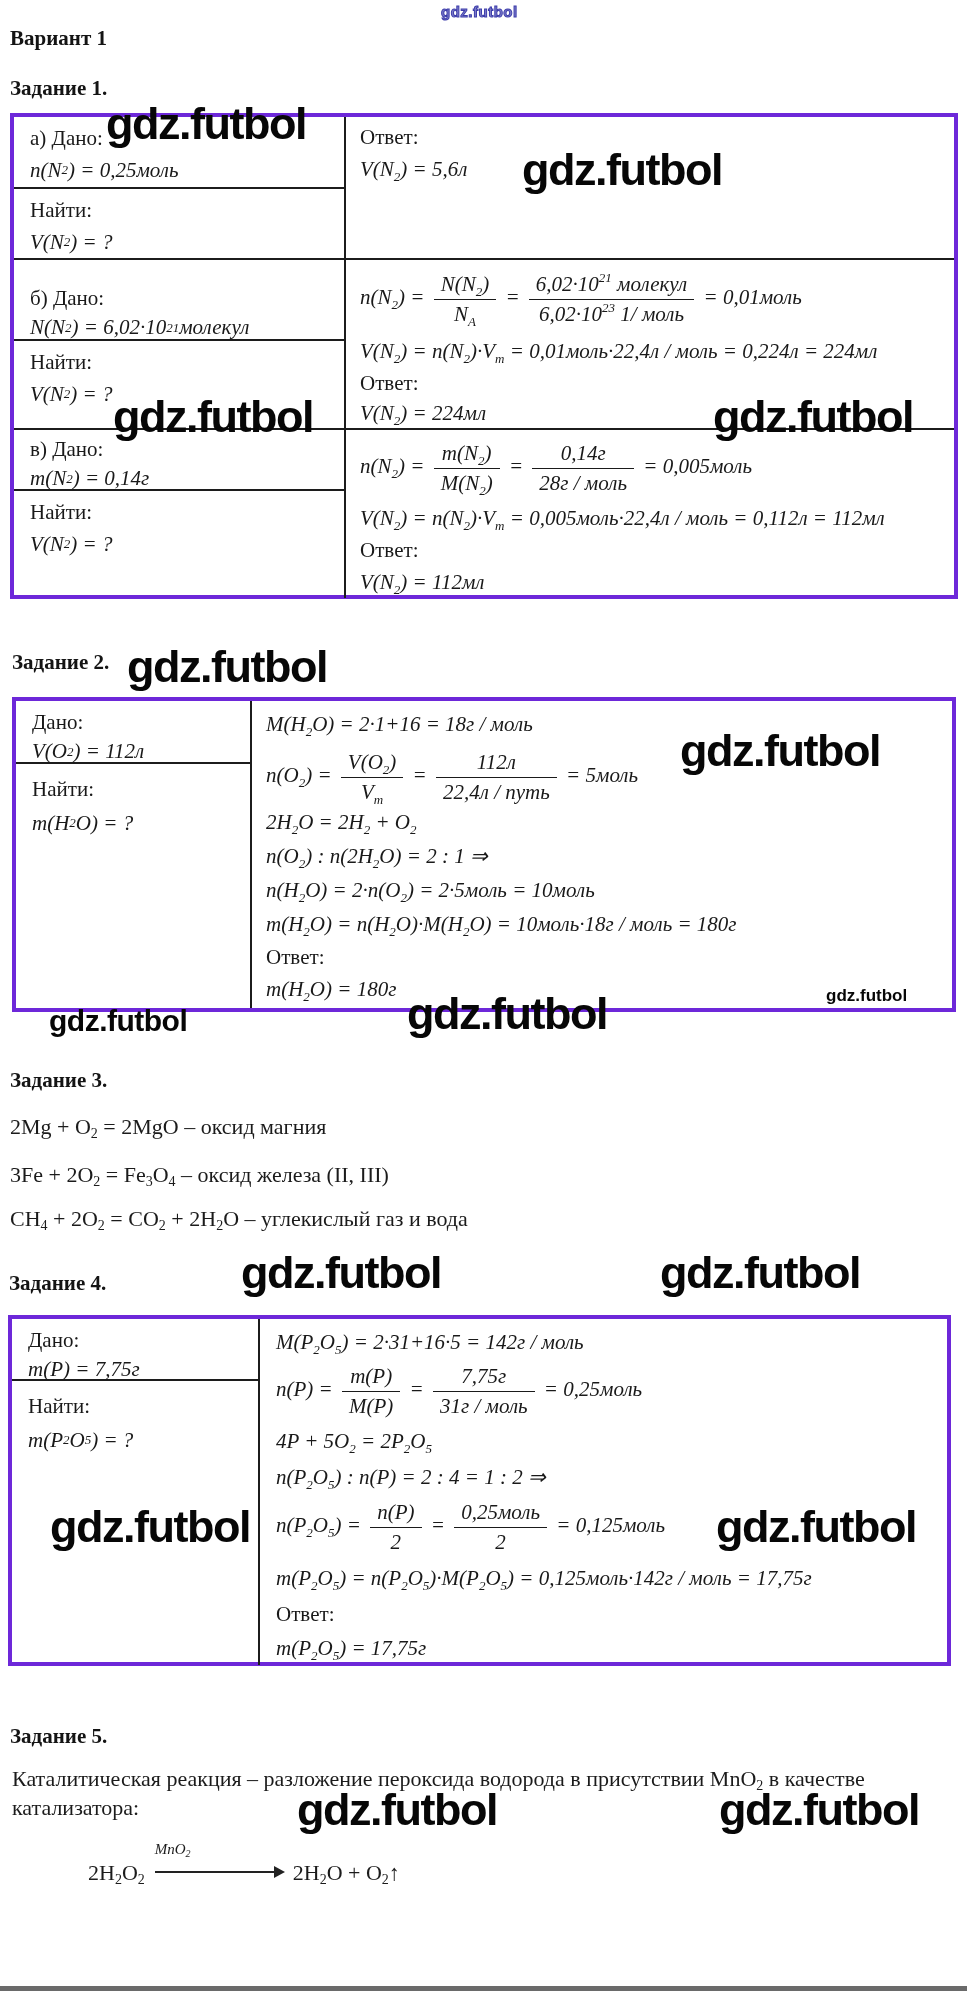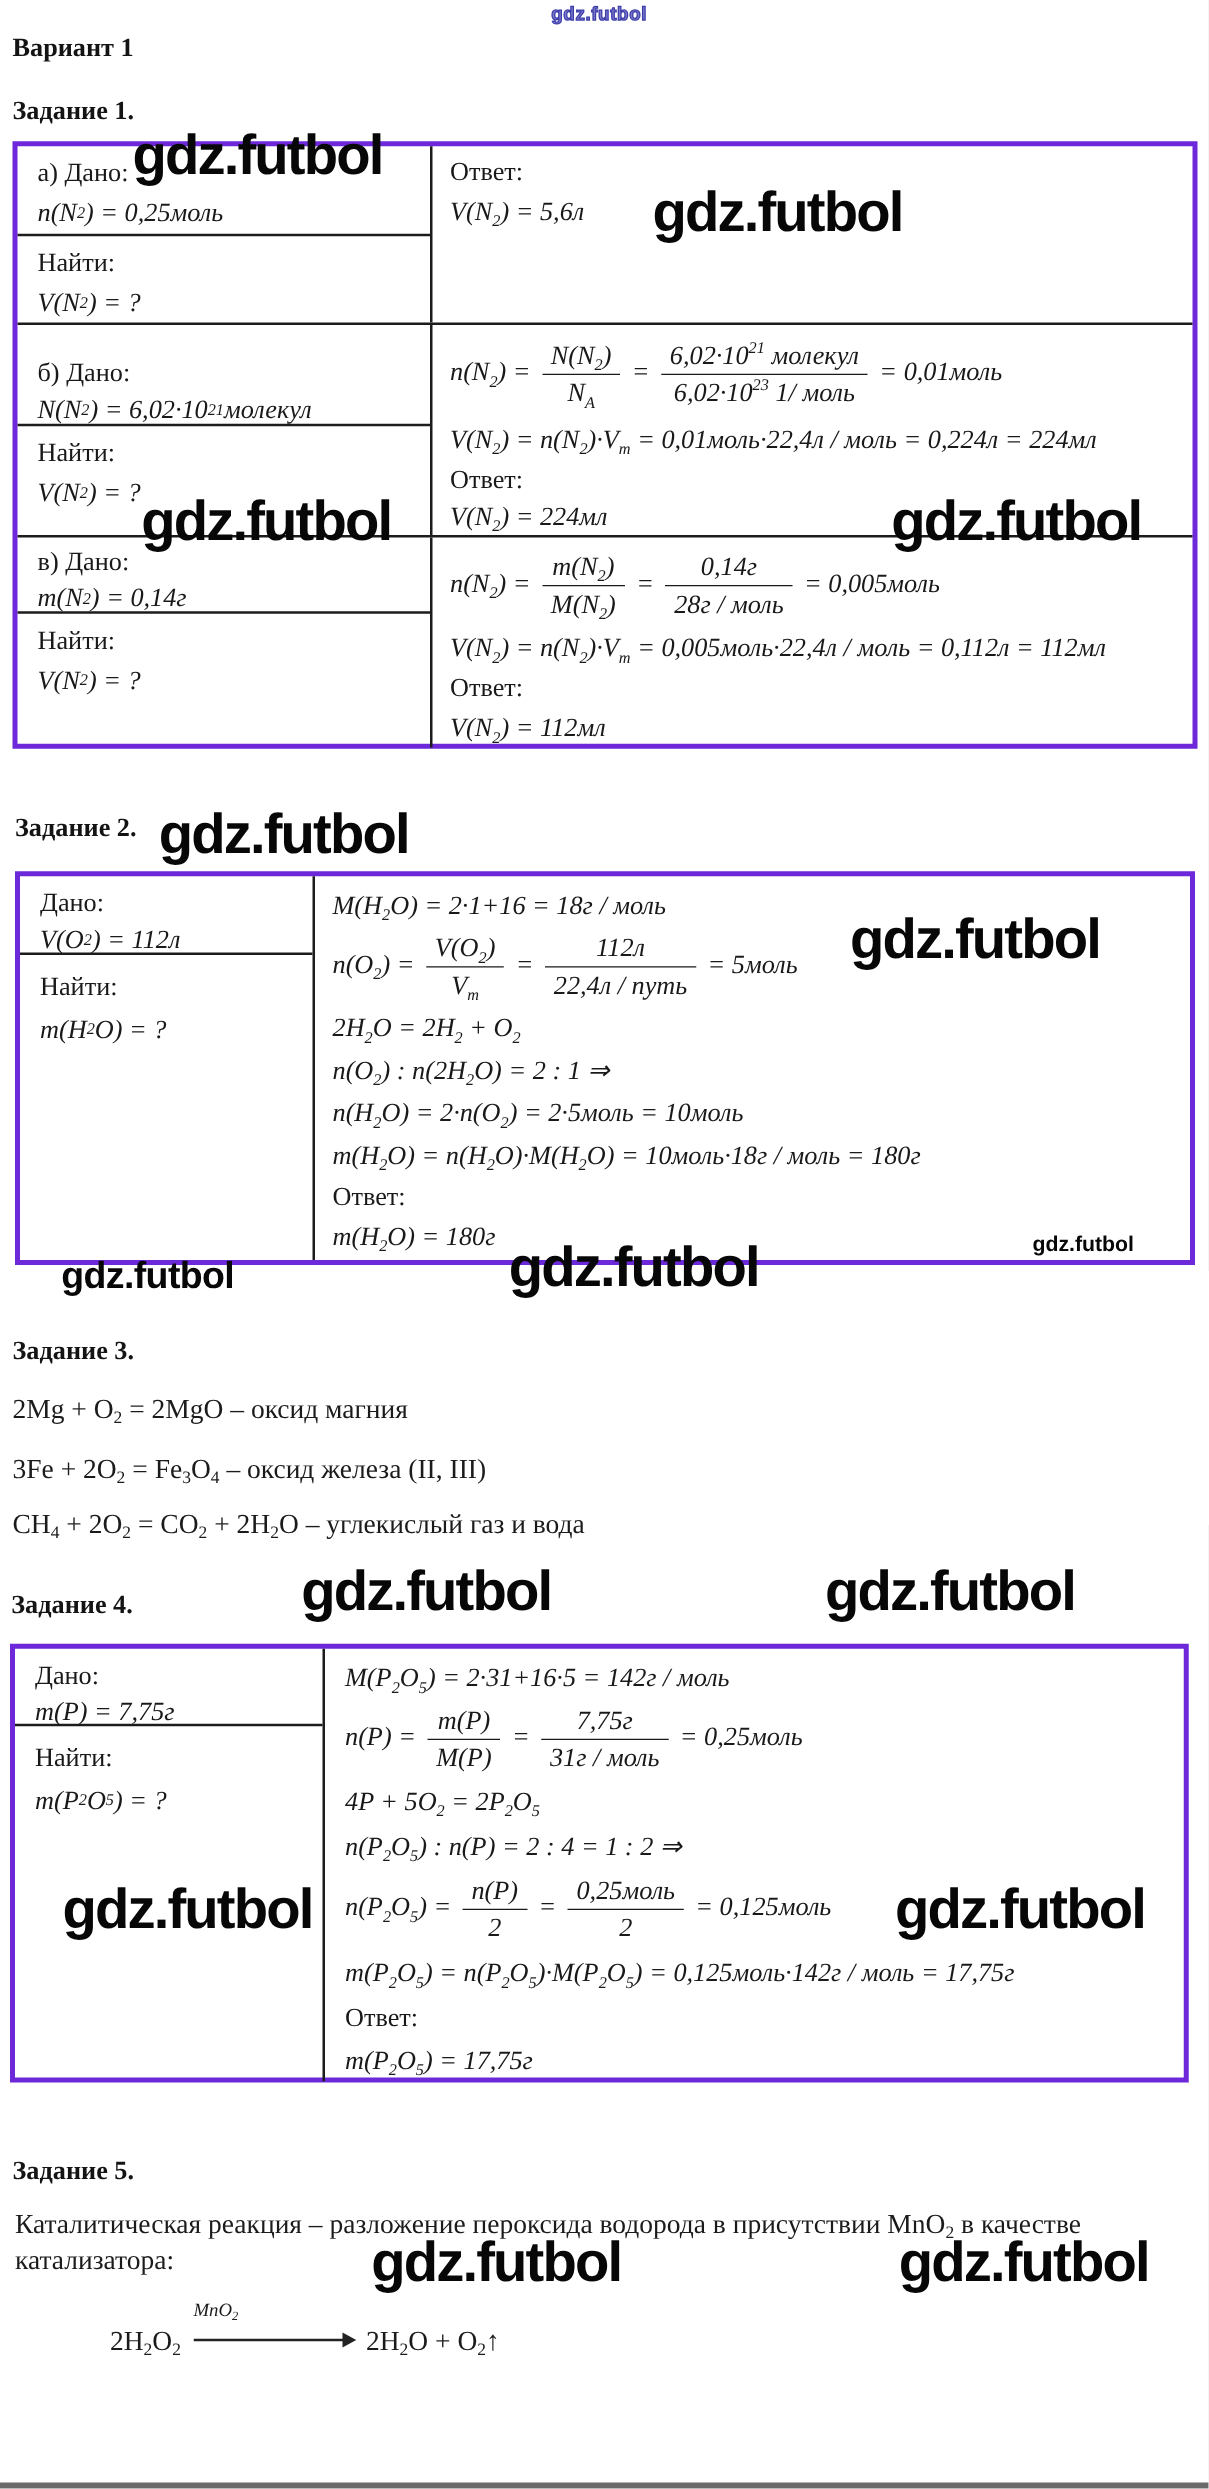--- a/index.html
+++ b/index.html
@@ -156,21 +156,21 @@
         </div>
         <div class="zfind" style="padding-top:8px;">
           <div class="cellline math lbl" style="height:34px;">Найти:</div>
           <div class="cellline math" style="height:34px;">m(H<sub>2</sub>O) = ?</div>
         </div>
       </div>
       <div class="zright" style="padding-top:6px;">
         <div class="mline" style="height:34px;">
             <span class="math">M(H<sub>2</sub>O) = 2·1+16 = 18г / моль</span>
           </div>
-        <div class="mline" style="height:64px;">
+        <div class="mline" style="height:64px;align-items:flex-end;">
             <span class="math">n(O<sub>2</sub>) = <span class="fr"><span class="nu">V(O<sub>2</sub>)</span><span class="de">V<sub>m</sub></span></span> = <span class="fr"><span class="nu">112л</span><span class="de">22,4л / путь</span></span> = 5моль</span>
           </div>
         <div class="mline" style="height:34px;">
             <span class="math">2H<sub>2</sub>O = 2H<sub>2</sub> + O<sub>2</sub></span>
           </div>
         <div class="mline" style="height:34px;">
             <span class="math">n(O<sub>2</sub>) : n(2H<sub>2</sub>O) = 2 : 1 ⇒</span>
           </div>
         <div class="mline" style="height:34px;">
             <span class="math">n(H<sub>2</sub>O) = 2·n(O<sub>2</sub>) = 2·5моль = 10моль</span>

